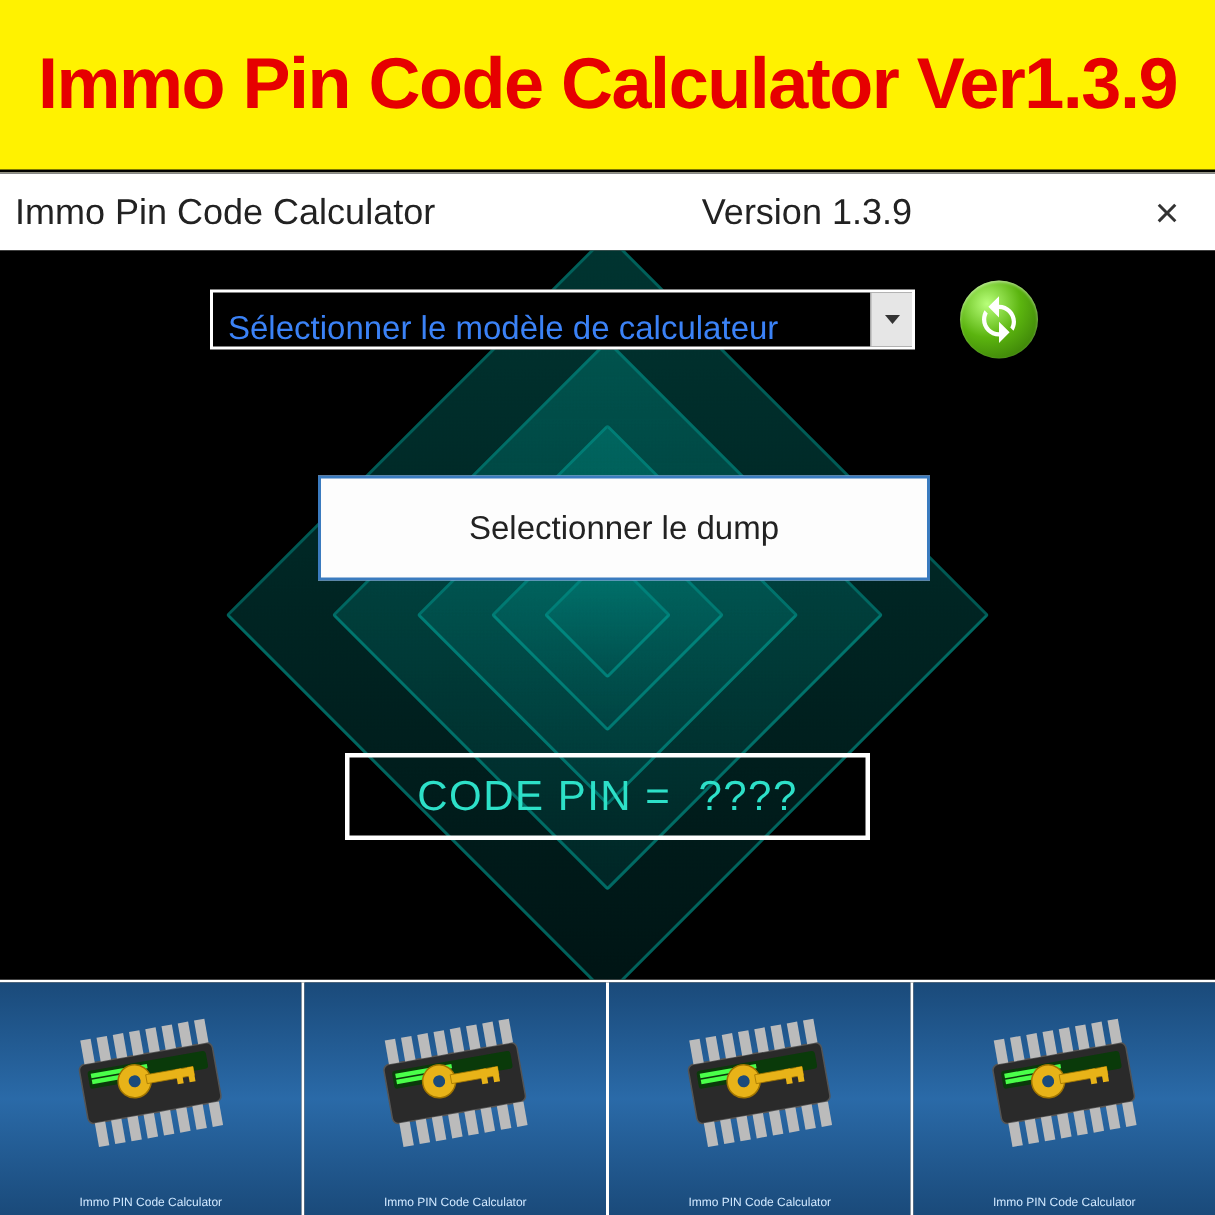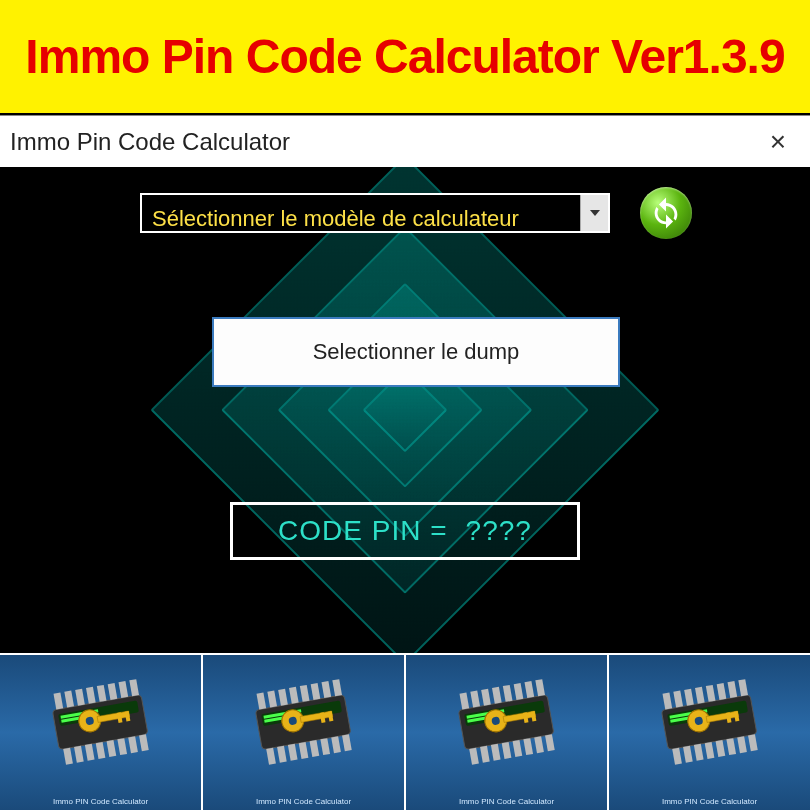--- a/index.html
+++ b/index.html
@@ -90,21 +90,21 @@
   }
   .dropdown {
     display: flex;
     width: 470px;
     height: 40px;
     border: 2px solid #fff;
     background: #000;
   }
   .dropdown-label {
     flex: 1;
-    color: #fde047;
+    color: #3b82f6;
     font-size: 22px;
     padding: 24px 10px;
     display: flex;
     align-items: center;
   }
   .dropdown-arrow {
     width: 28px;
     background: #e6e6e6;
     display: flex;
     align-items: center;
@@ -186,20 +186,21 @@
 </head>
 <body>
 
 <div class="banner">
   <div class="banner-title">Immo Pin Code Calculator Ver1.3.9</div>
 </div>
 
 <div class="titlebar">
   <div class="titlebar-title">Immo Pin Code Calculator</div>
   <div class="titlebar-spacer"></div>
+  <div class="titlebar-version">Version 1.3.9</div>
   <div class="close-btn">×</div>
 </div>
 
 <div class="app-body">
   <div class="app-bg">
     <div class="sq sq1"></div>
     <div class="sq sq2"></div>
     <div class="sq sq3"></div>
     <div class="sq sq4"></div>
     <div class="sq sq5"></div>

